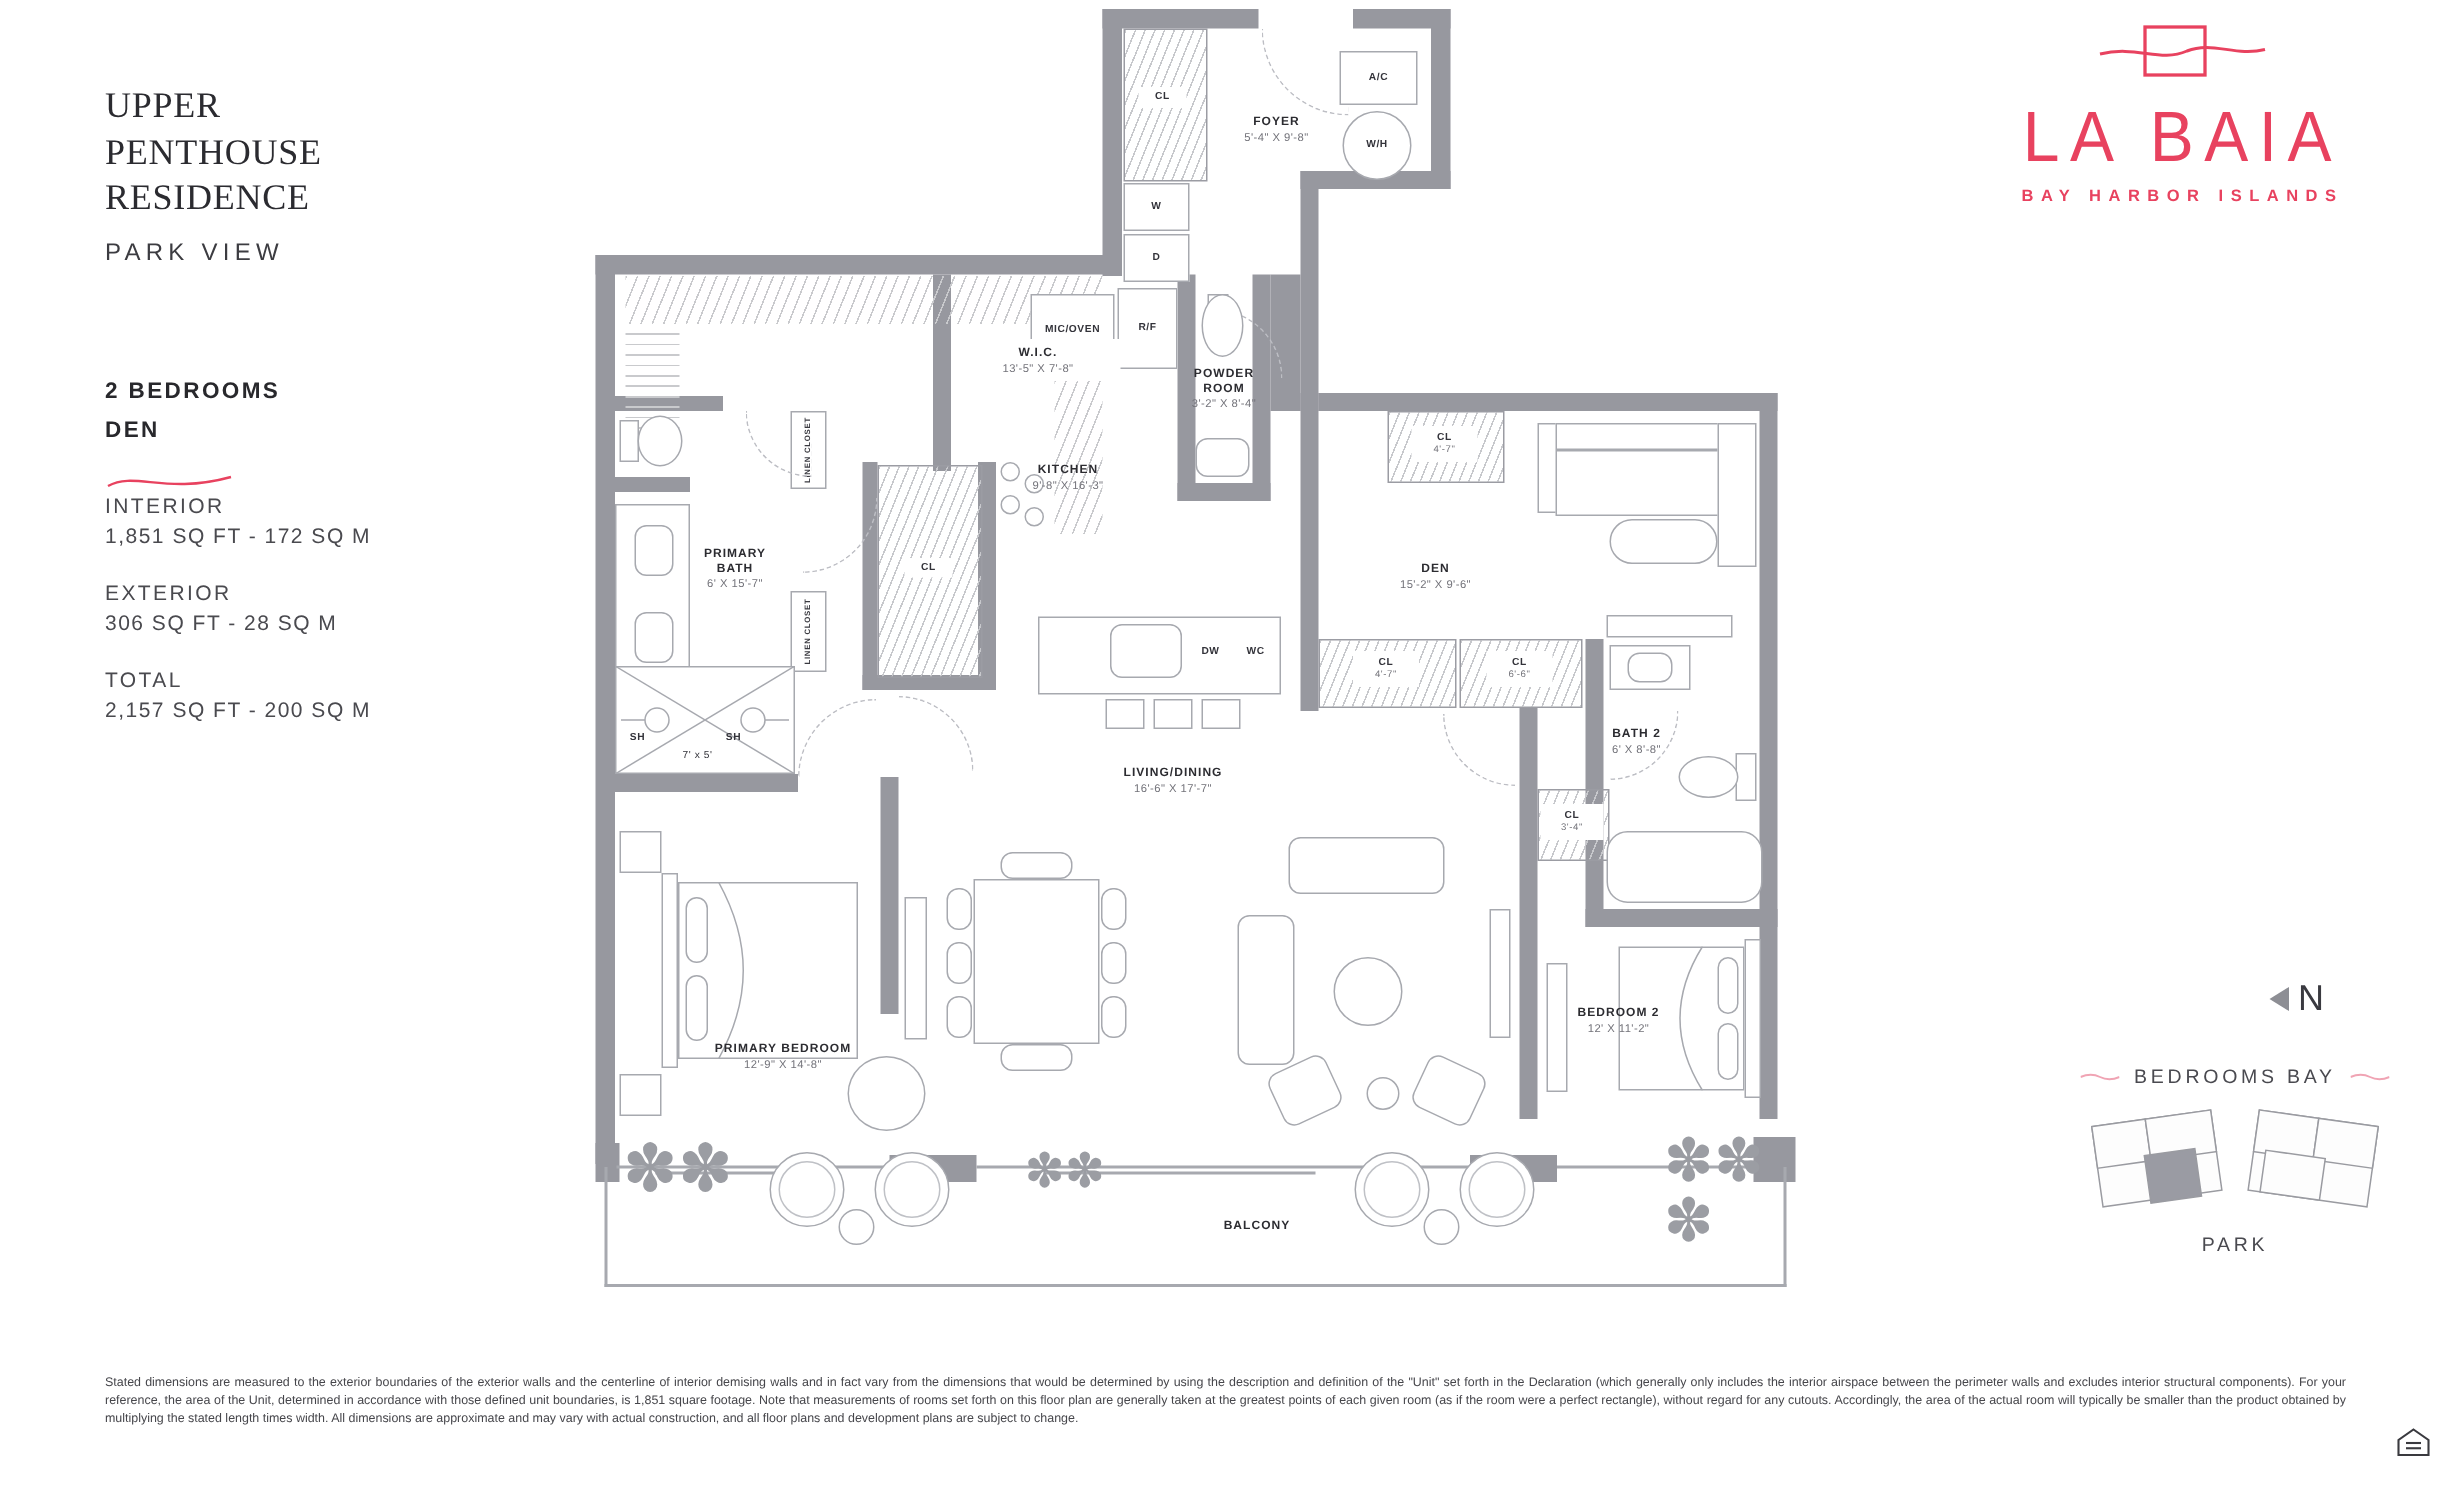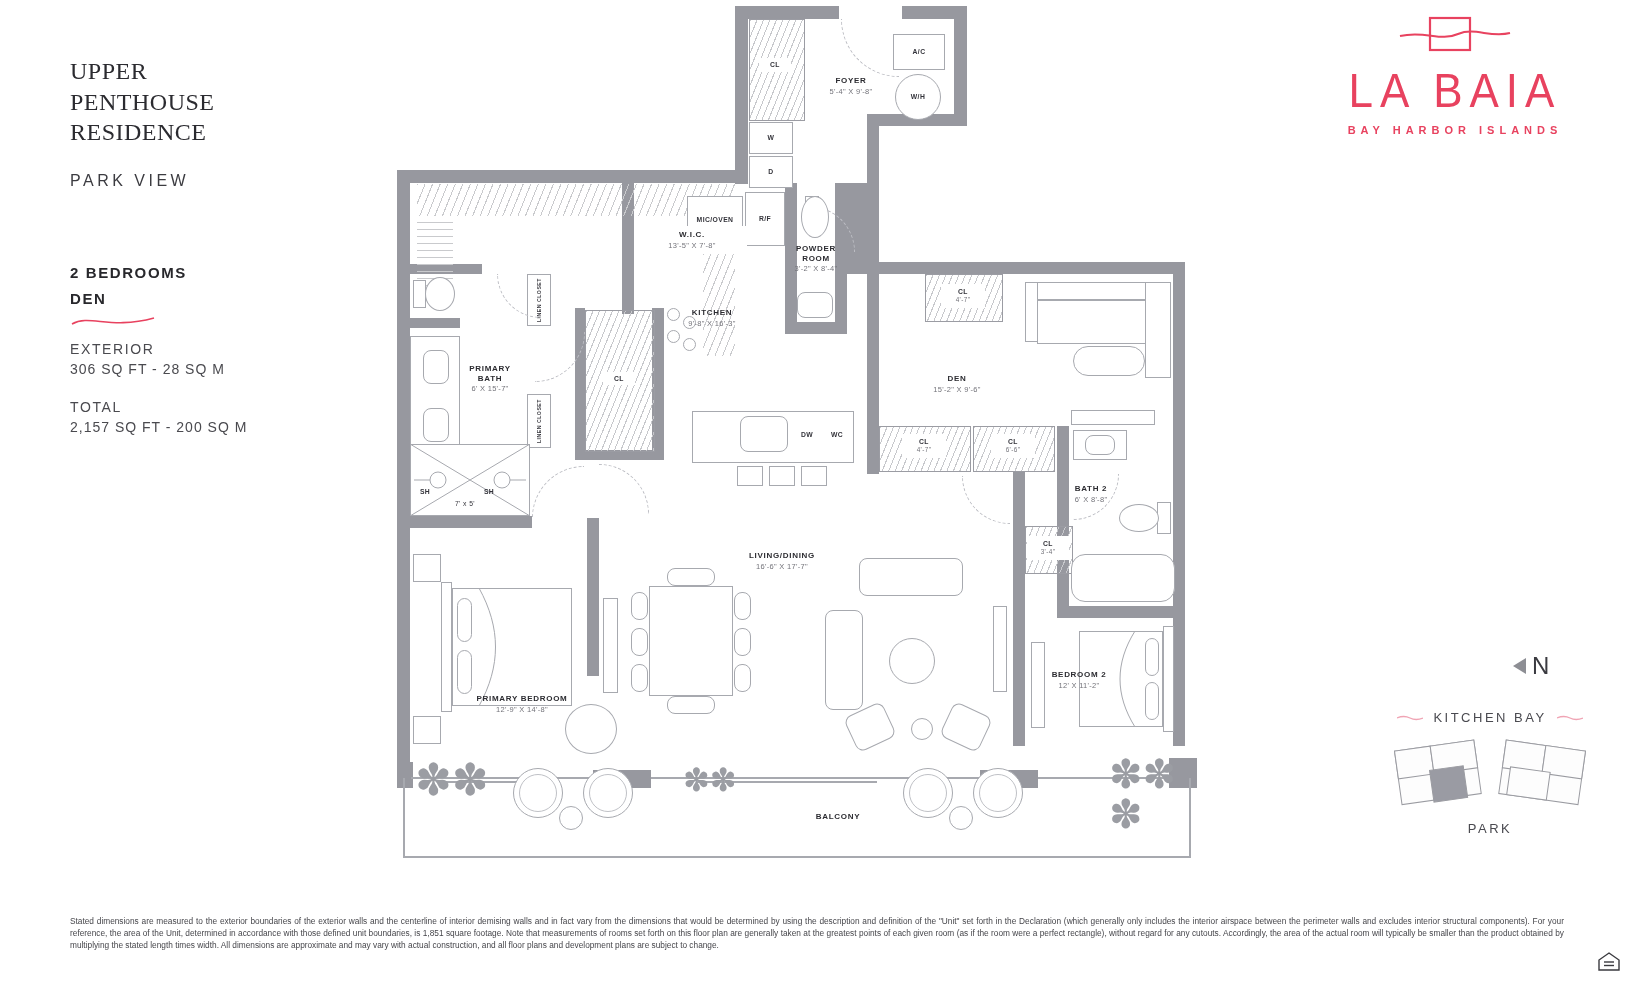--- a/index.html
+++ b/index.html
@@ -48,29 +48,33 @@
   .park-lab{font-size:13px;letter-spacing:2.5px;color:#4a4a50;}
   .compass-n{font-size:24px;color:#3a3a40;letter-spacing:1px;}
   
   .disc{font-size:8.3px;line-height:1.42;color:#46464b;text-align:justify;}
 </style>
 </head>
 <body>
 
 <div class="abs" style="left:70px;top:18px;width:280px;">
   <div class="res-title" style="margin-top:38px;width:170px;">UPPER PENTHOUSE RESIDENCE</div>
-  <div class="view-line" style="margin-top:24px;">PARK VIEW</div>
+  <div class="view-line" style="margin-top:12px;">PARK VIEW</div>
   <svg class="abs" style="left:0;top:292px;" width="86" height="22">
     <path d="M2,14 C20,4 40,20 84,8" stroke="#e8425f" stroke-width="1.6" fill="none"></path>
   </svg>
   <div class="spec" style="margin-top:70px;">
     <div>2 BEDROOMS</div>
     <div>DEN</div>
   </div>
   <div style="margin-top:28px;">
+    <div class="meas">
+      <div class="lab">INTERIOR</div>
+      <div class="val">1,851 SQ FT - 172 SQ M</div>
+    </div>
     <div class="meas">
       <div class="lab">EXTERIOR</div>
       <div class="val">306 SQ FT - 28 SQ M</div>
     </div>
     <div class="meas">
       <div class="lab">TOTAL</div>
       <div class="val">2,157 SQ FT - 200 SQ M</div>
     </div>
   </div>
 </div>
@@ -263,21 +267,21 @@
   <div class="f" style="left:676px;top:424px;width:54px;height:30px;"></div>
   <div class="f rnd" style="left:688px;top:429px;width:30px;height:20px;"></div>
   <div class="f" style="left:760px;top:496px;width:14px;height:32px;"></div>
   <div class="f circ" style="left:722px;top:498px;width:40px;height:28px;"></div>
   <div class="f" style="left:674px;top:548px;width:104px;height:48px;border-radius:14px;"></div>
   <div class="rm" style="left:662px;top:478px;width:64px;">
     <div>BATH 2</div>
     <div class="dim">6' x 8'-8"</div>
   </div>
 
-  <div class="rm" style="left:310px;top:545px;width:150px;">
+  <div class="rm" style="left:310px;top:504px;width:150px;">
     <div>LIVING/DINING</div>
     <div class="dim">16'-6" x 17'-7"</div>
   </div>
   <div class="f" style="left:252px;top:580px;width:84px;height:110px;"></div>
   <div class="f rnd" style="left:270px;top:562px;width:48px;height:18px;"></div>
   <div class="f rnd" style="left:270px;top:690px;width:48px;height:18px;"></div>
   <div class="f rnd" style="left:234px;top:586px;width:17px;height:28px;"></div>
   <div class="f rnd" style="left:234px;top:622px;width:17px;height:28px;"></div>
   <div class="f rnd" style="left:234px;top:658px;width:17px;height:28px;"></div>
   <div class="f rnd" style="left:337px;top:586px;width:17px;height:28px;"></div>
@@ -343,21 +347,21 @@
     <polygon points="14,1 14,17 1,9" fill="#8d8e94"></polygon>
   </svg>
   <span class="compass-n">N</span>
 </div>
 
 <div class="abs" style="left:1380px;top:710px;width:220px;text-align:center;">
   <div style="display:flex;align-items:center;justify-content:center;gap:10px;">
     <svg width="26" height="8">
         <path d="M0,4 Q7,1 13,4 T26,4" stroke="#f0a4b4" fill="none" stroke-width="1.3"></path>
       </svg>
-    <span class="bay-lab">KITCHEN BAY</span>
+    <span class="bay-lab">BEDROOMS BAY</span>
     <svg width="26" height="8">
         <path d="M0,4 Q7,1 13,4 T26,4" stroke="#f0a4b4" fill="none" stroke-width="1.3"></path>
       </svg>
   </div>
   <svg width="200" height="78" style="margin-top:8px;">
     <g transform="rotate(-8 50 40)" stroke="#9a9ba1" fill="#fdfdfd" stroke-width="1">
       <path d="M8,12 L88,12 L88,66 L8,66 Z"></path>
       <path d="M8,12 L44,12 L44,40 L8,40 Z"></path>
       <path d="M44,12 L88,12 L88,40 L44,40 Z"></path>
       <path d="M40,36 L74,36 L74,68 L40,68 Z" fill="#9a9ba3"></path>

